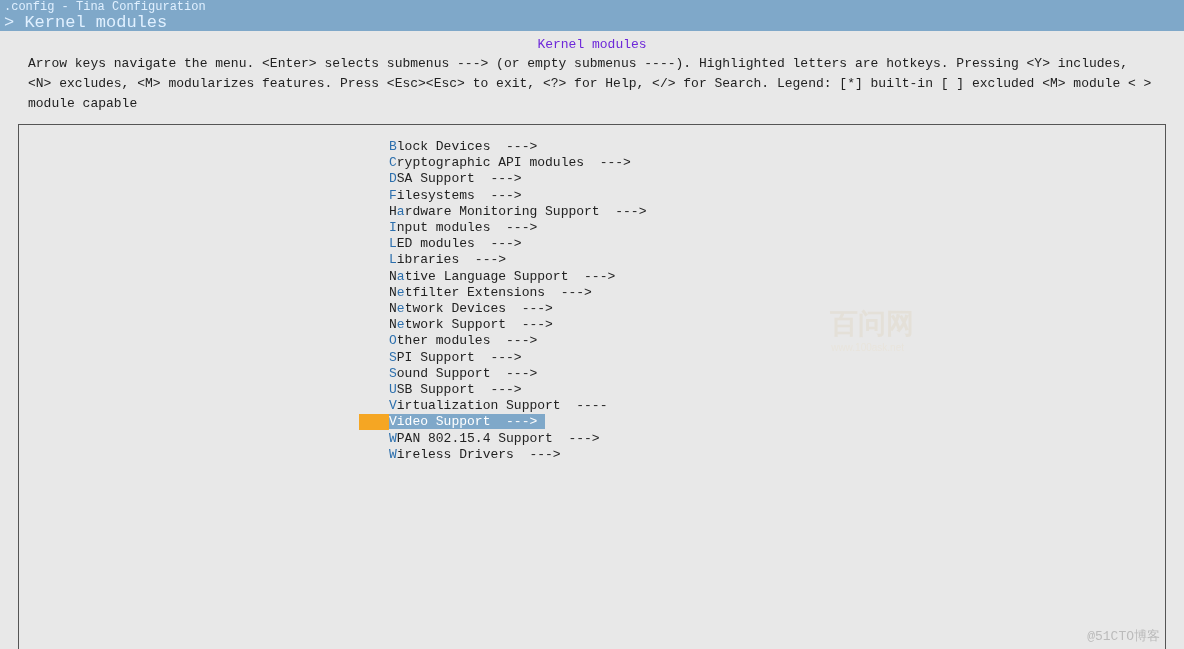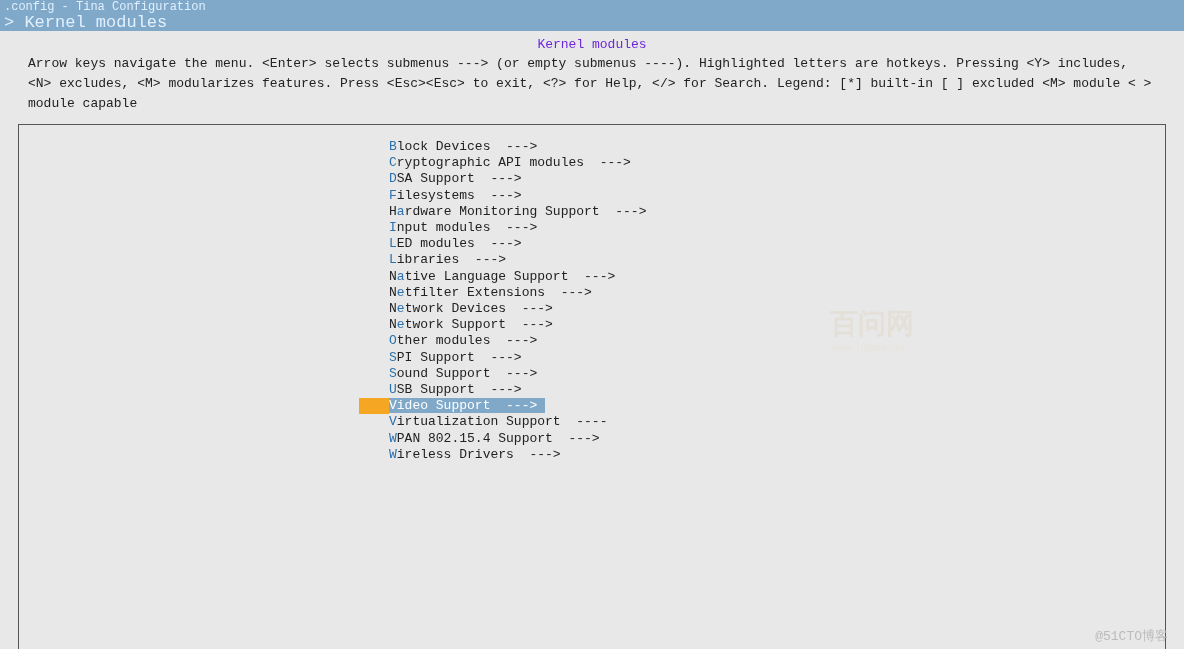--- a/index.html
+++ b/index.html
@@ -91,21 +91,21 @@
   margin: 0 18px;
   white-space: pre;
 }
 .btn.active {
   background: #7fa8c9;
   color: #701a75;
 }
 .btn .hotkey { color: #b94a48; }
 .watermark {
   position: absolute;
-  right: 16px;
+  right: 24px;
   bottom: 4px;
   color: #bbb;
   font-size: 13px;
 }
 .wm2 {
   position: absolute;
   right: 270px;
   top: 305px;
   color: #e4e0d8;
   font-size: 28px;
@@ -144,22 +144,22 @@
         <div class="menu-item"><span class="hotkey">L</span><span>ED modules  ---&gt;</span></div>
         <div class="menu-item"><span class="hotkey">L</span><span>ibraries  ---&gt;</span></div>
         <div class="menu-item"><span>N</span><span class="hotkey">a</span><span>tive Language Support  ---&gt;</span></div>
         <div class="menu-item"><span>N</span><span class="hotkey">e</span><span>tfilter Extensions  ---&gt;</span></div>
         <div class="menu-item"><span>N</span><span class="hotkey">e</span><span>twork Devices  ---&gt;</span></div>
         <div class="menu-item"><span>N</span><span class="hotkey">e</span><span>twork Support  ---&gt;</span></div>
         <div class="menu-item"><span class="hotkey">O</span><span>ther modules  ---&gt;</span></div>
         <div class="menu-item"><span class="hotkey">S</span><span>PI Support  ---&gt;</span></div>
         <div class="menu-item"><span class="hotkey">S</span><span>ound Support  ---&gt;</span></div>
         <div class="menu-item"><span class="hotkey">U</span><span>SB Support  ---&gt;</span></div>
+        <div class="menu-item"><span class="hotkey">V</span><span>irtualization Support  ----</span></div>
         <div class="menu-item selected"><span class="sel-marker"></span><span class="sel-text"><span class="hotkey">V</span><span>ideo Support  ---&gt; </span></span></div>
-        <div class="menu-item"><span class="hotkey">V</span><span>irtualization Support  ----</span></div>
         <div class="menu-item"><span class="hotkey">W</span><span>PAN 802.15.4 Support  ---&gt;</span></div>
         <div class="menu-item"><span class="hotkey">W</span><span>ireless Drivers  ---&gt;</span></div>
       </div>
     <div class="button-row" id="button-row"><span class="btn active">&lt;Select&gt;</span><span class="btn"><span>&lt; </span><span class="hotkey">E</span><span>xit &gt;</span></span><span class="btn"><span>&lt; </span><span class="hotkey">H</span><span>elp &gt;</span></span><span class="btn"><span>&lt; </span><span class="hotkey">S</span><span>ave &gt;</span></span><span class="btn"><span>&lt; </span><span class="hotkey">L</span><span>oad &gt;</span></span></div>
   </div>
 </div>
 
 <div class="wm2">百问网</div>
 <div class="wm2b">www.100ask.net</div>
 <div class="watermark">@51CTO博客</div>

